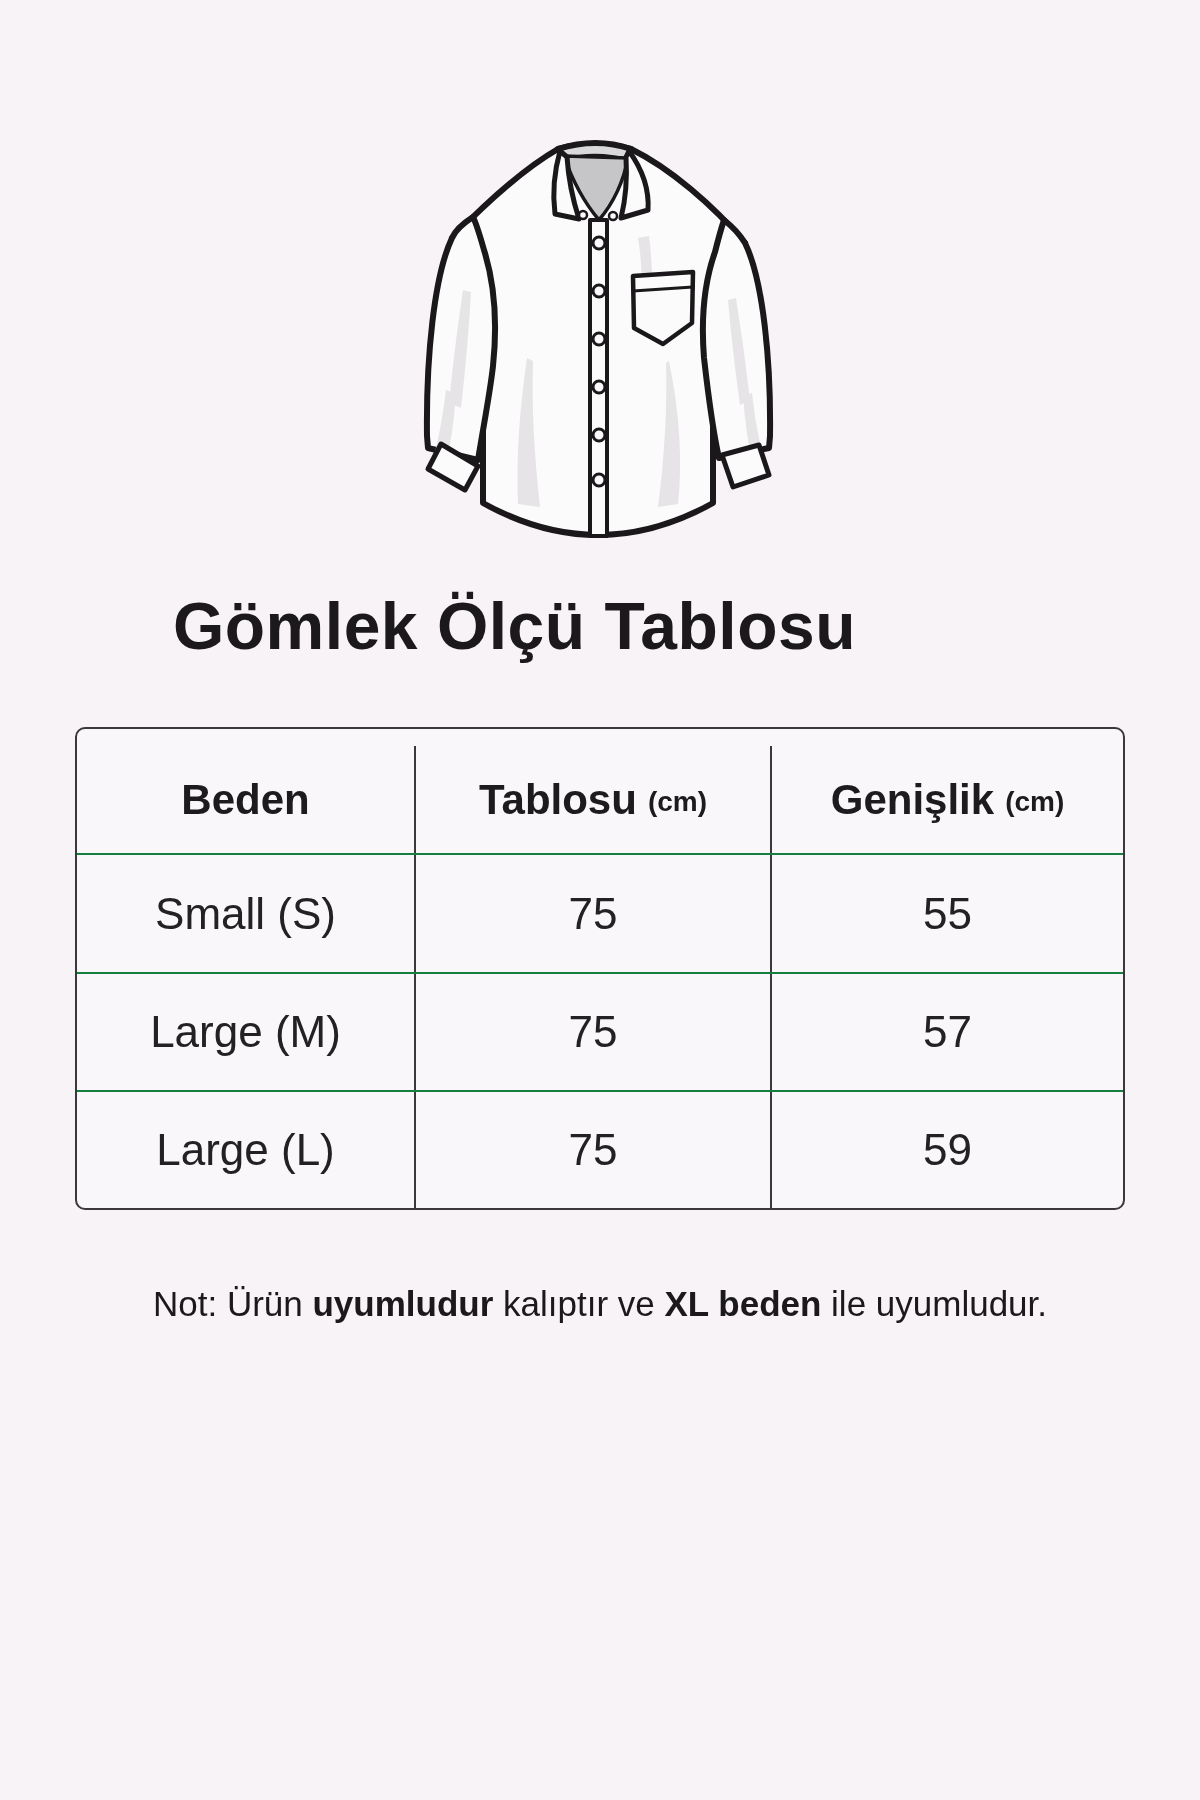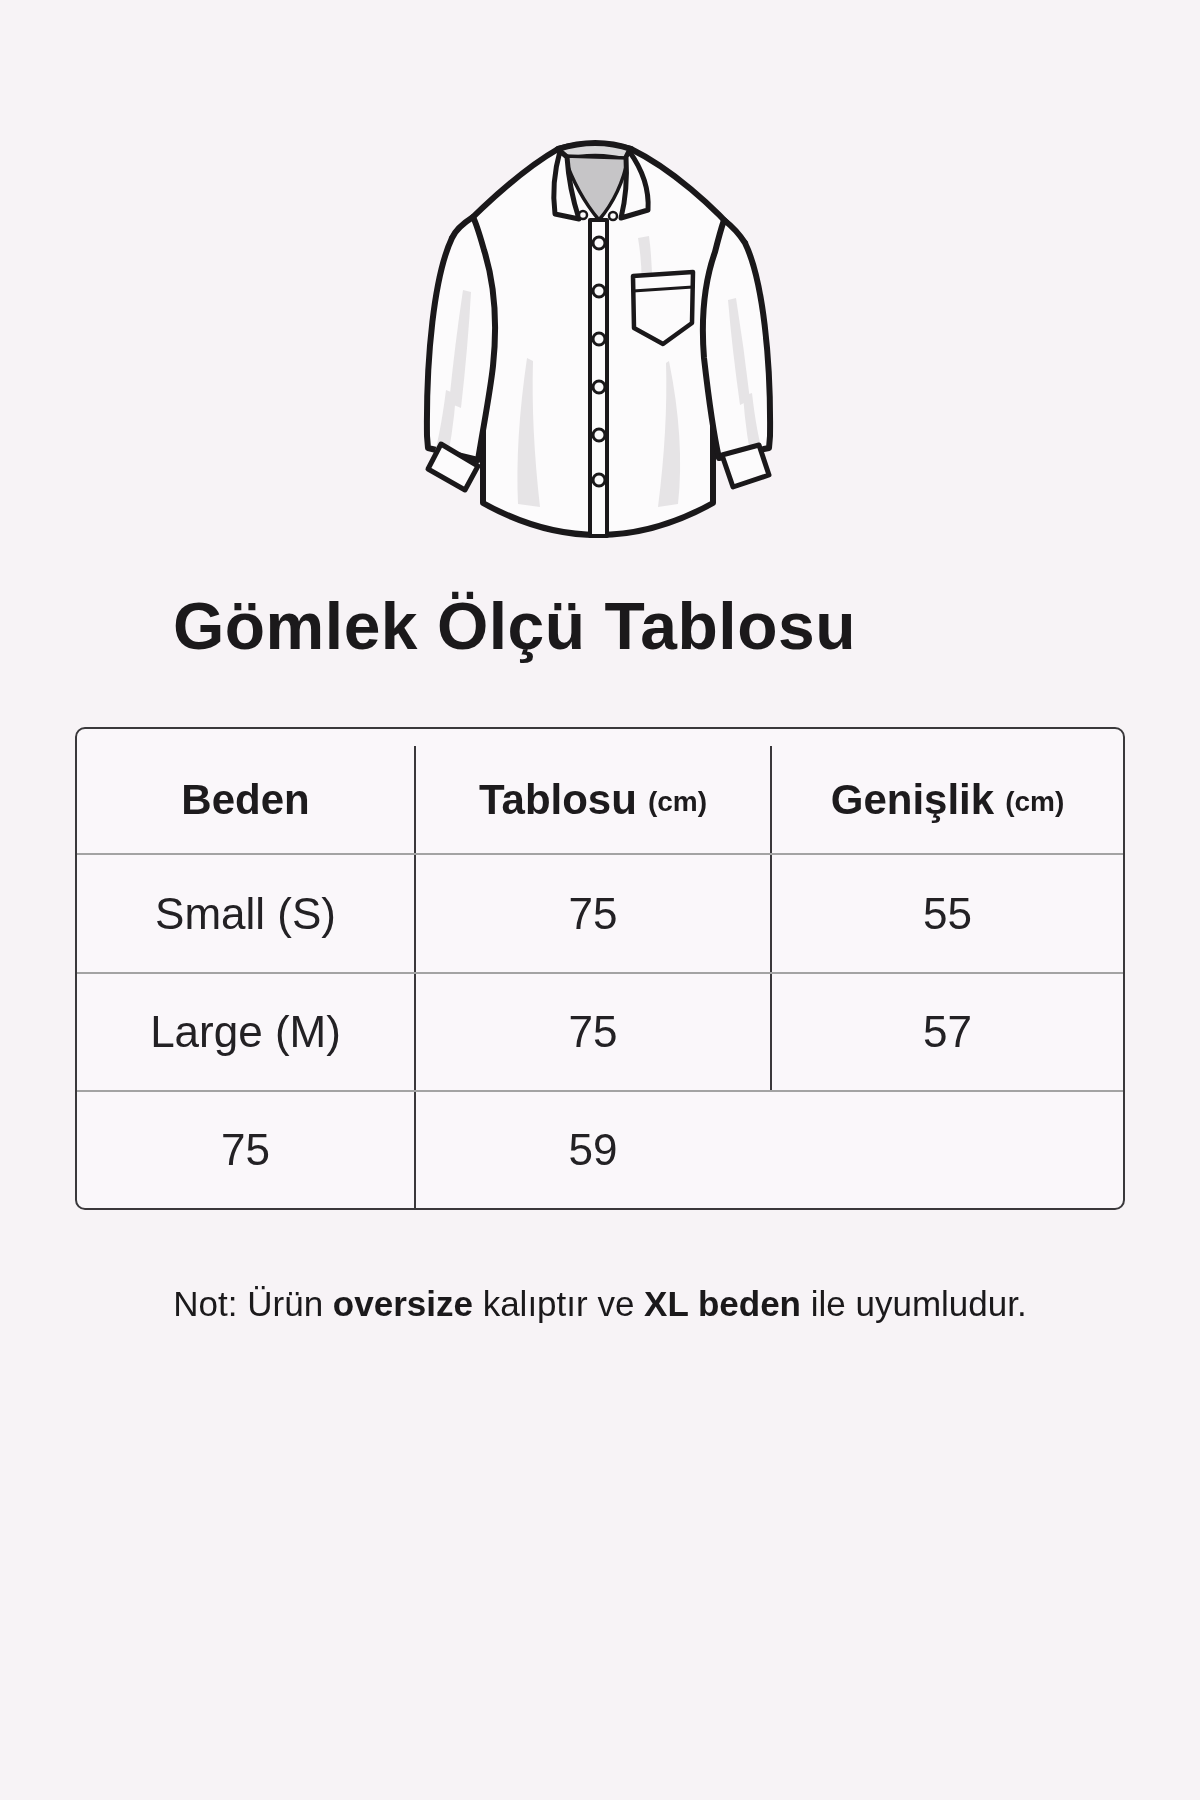--- a/index.html
+++ b/index.html
@@ -15,21 +15,21 @@
     text-align:center;font-size:66px;font-weight:700;line-height:76px;
     color:#1b191b;letter-spacing:.5px;
   }
   .size-table{
     position:absolute;left:75px;top:727px;width:1050px;height:483px;
     box-sizing:border-box;border:2px solid #3a383b;border-radius:10px;
     background:#faf7fa;display:grid;grid-template-rows:124px 119px 118px auto;
     overflow:hidden;
   }
   .tr{display:grid;grid-template-columns:337px 356px auto;}
-  .tr + .tr{border-top:2px solid #a3a3a3;}
+  .tr + .tr{border-top:2px solid #15803d;}
   .cell{
     display:flex;align-items:center;justify-content:center;
     font-size:44px;color:#232124;
   }
   .cell + .cell{border-left:2px solid #3a383b;}
   .thead .cell{font-size:42px;font-weight:700;color:#1d1b1d;margin-top:17px;}
   .unit{font-size:28px;font-weight:700;margin-left:11px;position:relative;top:2px;}
   .unit:empty{display:none;}
   .note{
     position:absolute;left:0;top:1281px;width:1200px;text-align:center;
@@ -119,20 +119,21 @@
     <div class="cell">55</div>
   </div>
 
   <div class="tr">
     <div class="cell">Large (M)</div>
     <div class="cell">75</div>
     <div class="cell">57</div>
   </div>
 
   <div class="tr">
+    <div class="cell">Large (L)</div>
     <div class="cell">75</div>
     <div class="cell">59</div>
   </div>
 </div>
 
 <div class="note">
-  <span>Not: Ürün </span><b>oversize</b><span> kalıptır ve </span><b>XL beden</b><span> ile uyumludur.</span>
+  <span>Not: Ürün </span><b>uyumludur</b><span> kalıptır ve </span><b>XL beden</b><span> ile uyumludur.</span>
 </div>
 
 </body></html>

